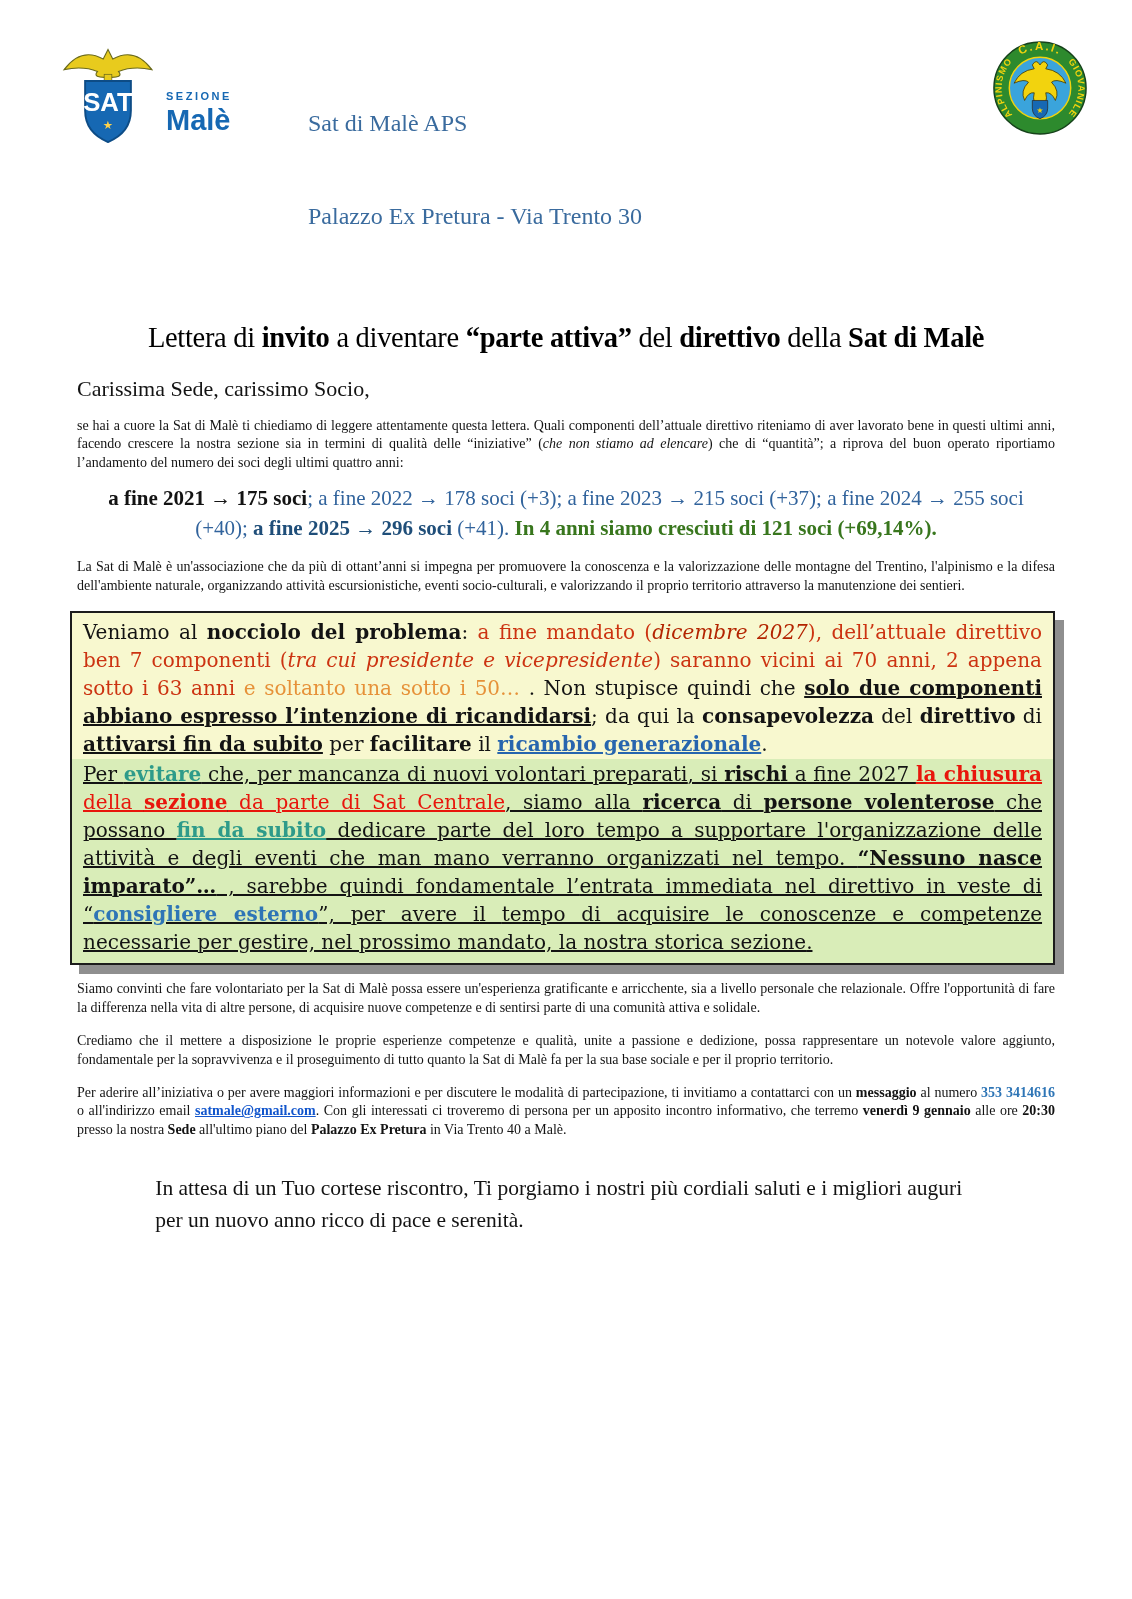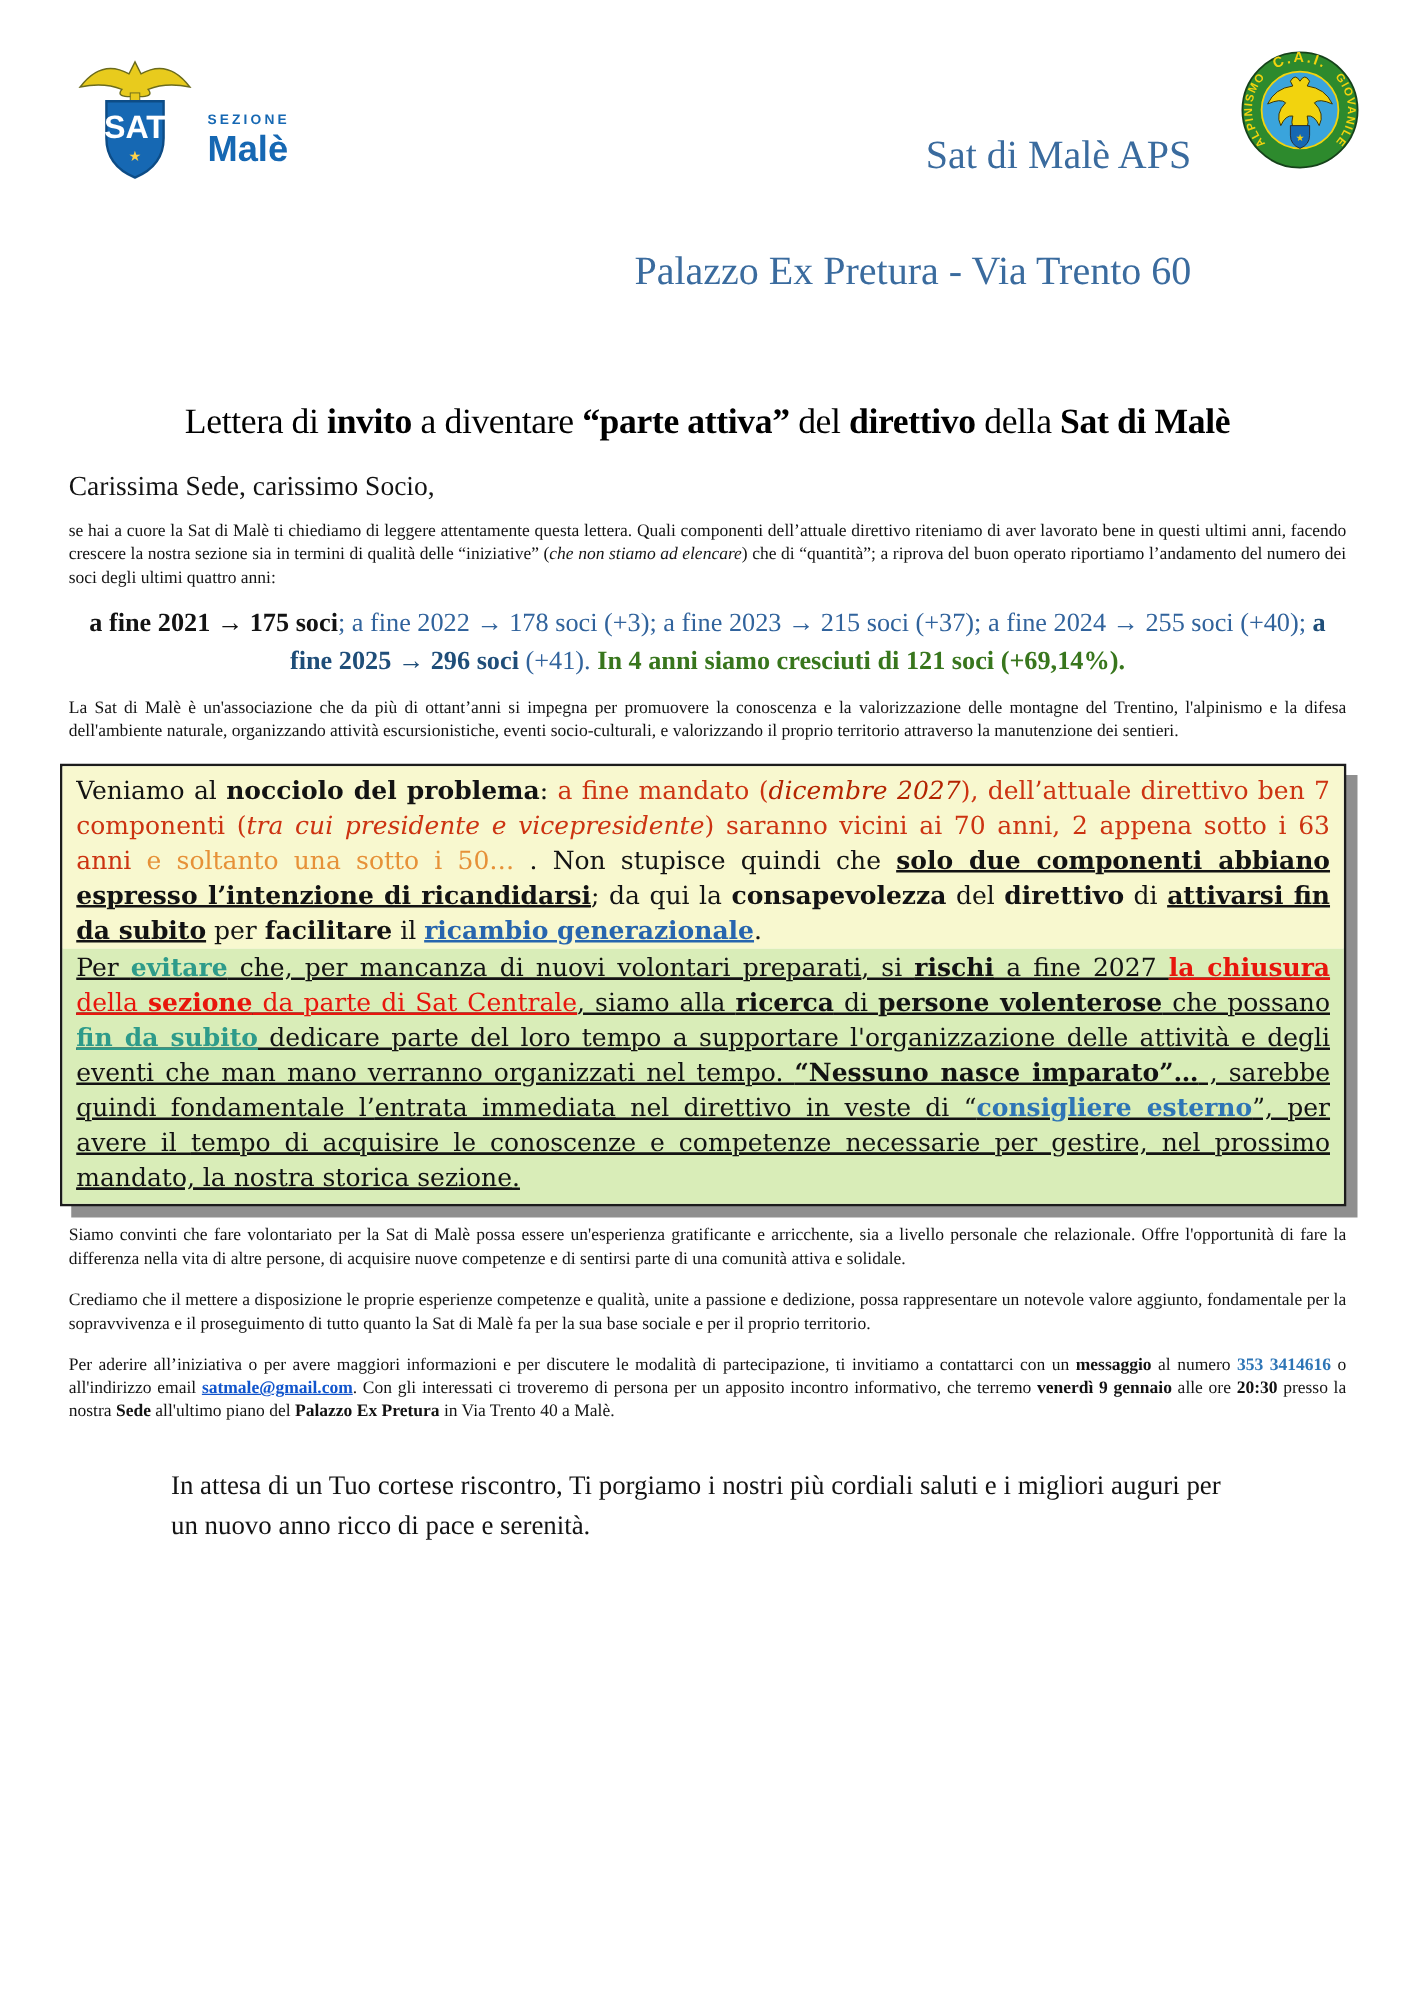--- a/index.html
+++ b/index.html
@@ -1,28 +1,28 @@
 <!DOCTYPE html>
 <html lang="it"><head>
 <meta charset="utf-8">
 <style>
   html,body{margin:0;padding:0;background:#e9e9e9;}
   .page{
     width:1132px;height:1599px;margin:0 auto;background:#ffffff;
     font-family:"Liberation Serif","DejaVu Serif",serif;color:#131313;
     position:relative;overflow:hidden;box-sizing:border-box;
   }
-  .content{padding:0 55px;margin-top:28px;}
+  .content{padding:0 77px;margin-top:28px;}
   
   .header{display:flex;justify-content:space-between;align-items:flex-start;padding:40px 44px 0 58px;}
   .logo-left{display:flex;align-items:flex-start;gap:8px;width:250px;}
   .logo-left .sez{margin-top:50px;}
   .sez-label{font-family:"Liberation Sans",sans-serif;font-size:11px;font-weight:700;letter-spacing:2.5px;color:#1668b3;}
   .sez-name{font-family:"Liberation Sans",sans-serif;font-size:29px;font-weight:700;color:#1668b3;margin-top:2px;}
-  .org{flex:1;text-align:right;color:#3a6b9e;font-size:32px;line-height:31px;margin-top:6px;white-space:pre-wrap;}
+  .org{flex:1;text-align:left;color:#3a6b9e;font-size:24px;line-height:31px;margin-top:6px;white-space:pre-wrap;}
   .logo-right{width:135px;display:flex;justify-content:flex-end;}
   
   .title{font-size:28.5px;text-align:center;margin-top:26px;letter-spacing:-0.3px;color:#000;}
   
   .salutation{font-size:22px;margin-top:22px;}
   p.body{font-size:14px;line-height:1.32;text-align:justify;margin:15px 0 0 0;}
   .soci{font-size:21px;line-height:1.4;text-align:center;margin:12px 4px 0 4px;}
   
   .box{
     margin:16px 0 0 -7px;border:2px solid #1c1c1c;box-shadow:9px 9px 0 #8f8f8f;
@@ -52,21 +52,21 @@
         <text x="50" y="93" text-anchor="middle" font-size="12" fill="#ffd24a">★</text>
       </svg>
       <div class="sez">
         <div class="sez-label">SEZIONE</div>
         <div class="sez-name">Malè</div>
       </div>
     </div>
 
     <div class="org">
       <div>Sat di Malè APS</div>
-      <div>Palazzo Ex Pretura - Via Trento 60</div>
+      <div>Palazzo Ex Pretura - Via Trento 30</div>
     </div>
 
     <div class="logo-right">
       <svg width="96" height="96" viewBox="0 0 100 100">
         <circle cx="50" cy="50" r="48" fill="#2d8a2d" stroke="#16421a" stroke-width="1.5"></circle>
         <circle cx="50" cy="50" r="32" fill="#3aa4dc" stroke="#f2d30e" stroke-width="1.5"></circle>
         <defs>
           <path id="arcTop" d="M 24.3,19.4 A 40,40 0 0 1 75.7,19.4"></path>
           <path id="arcLeft" d="M 24.3,80.6 A 40,40 0 0 1 24.3,19.4"></path>
           <path id="arcRight" d="M 75.7,19.4 A 40,40 0 0 1 75.7,80.6"></path>

